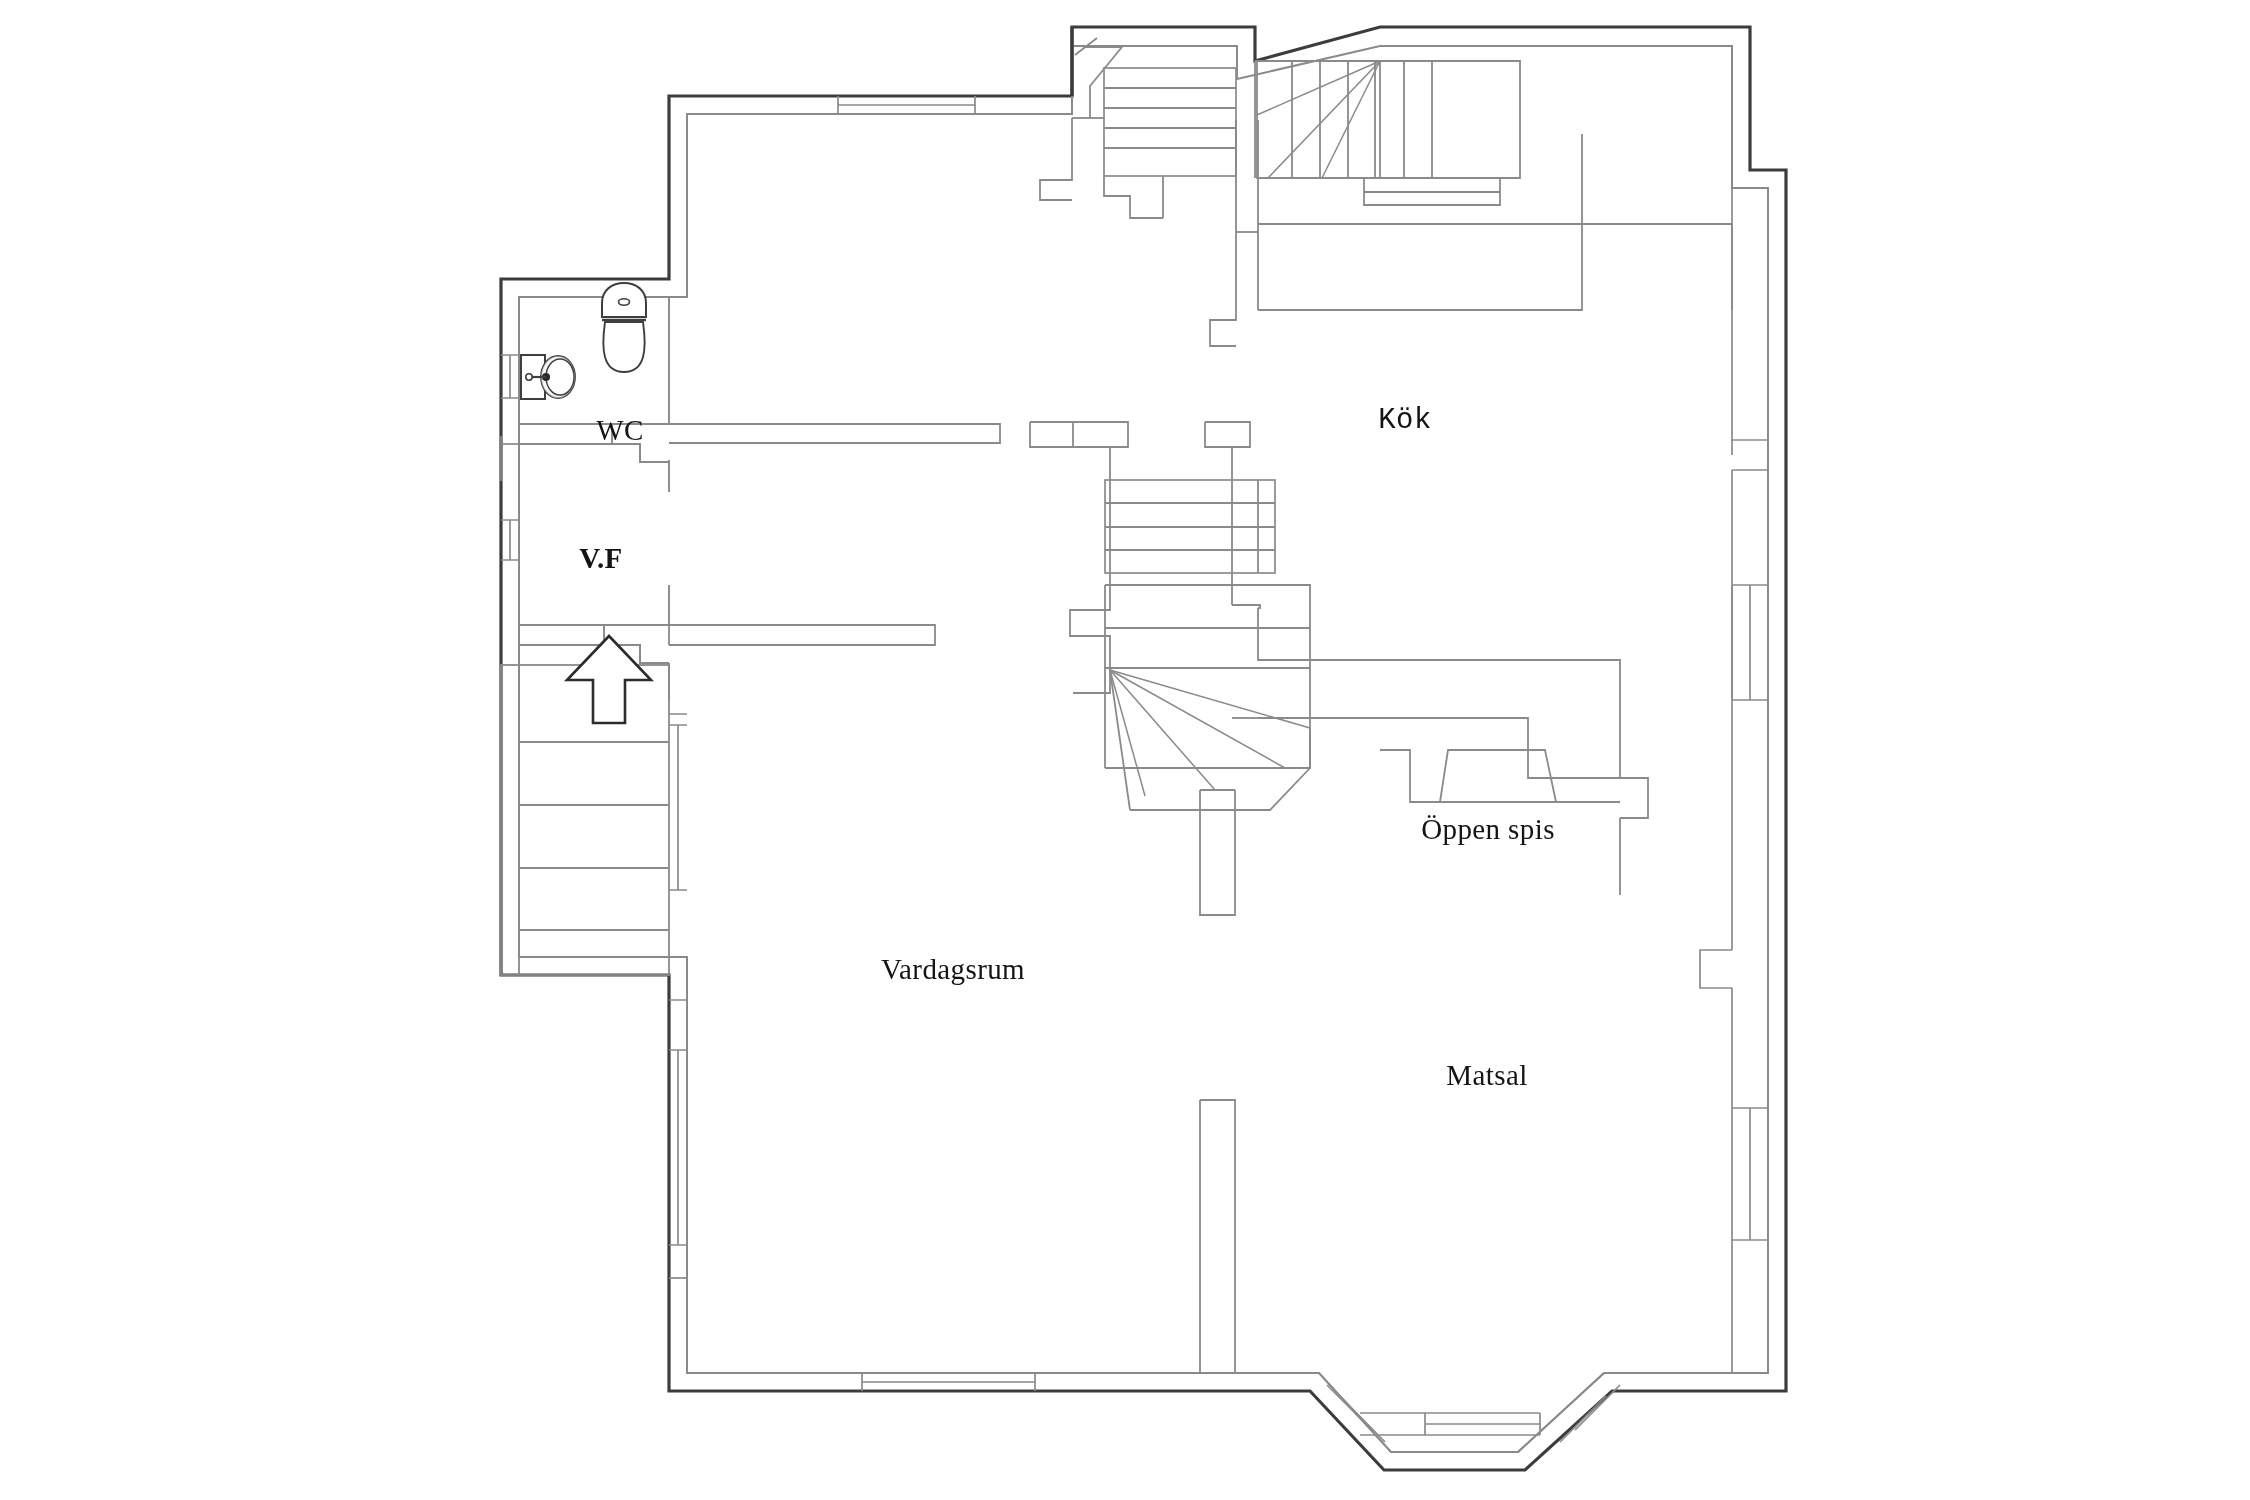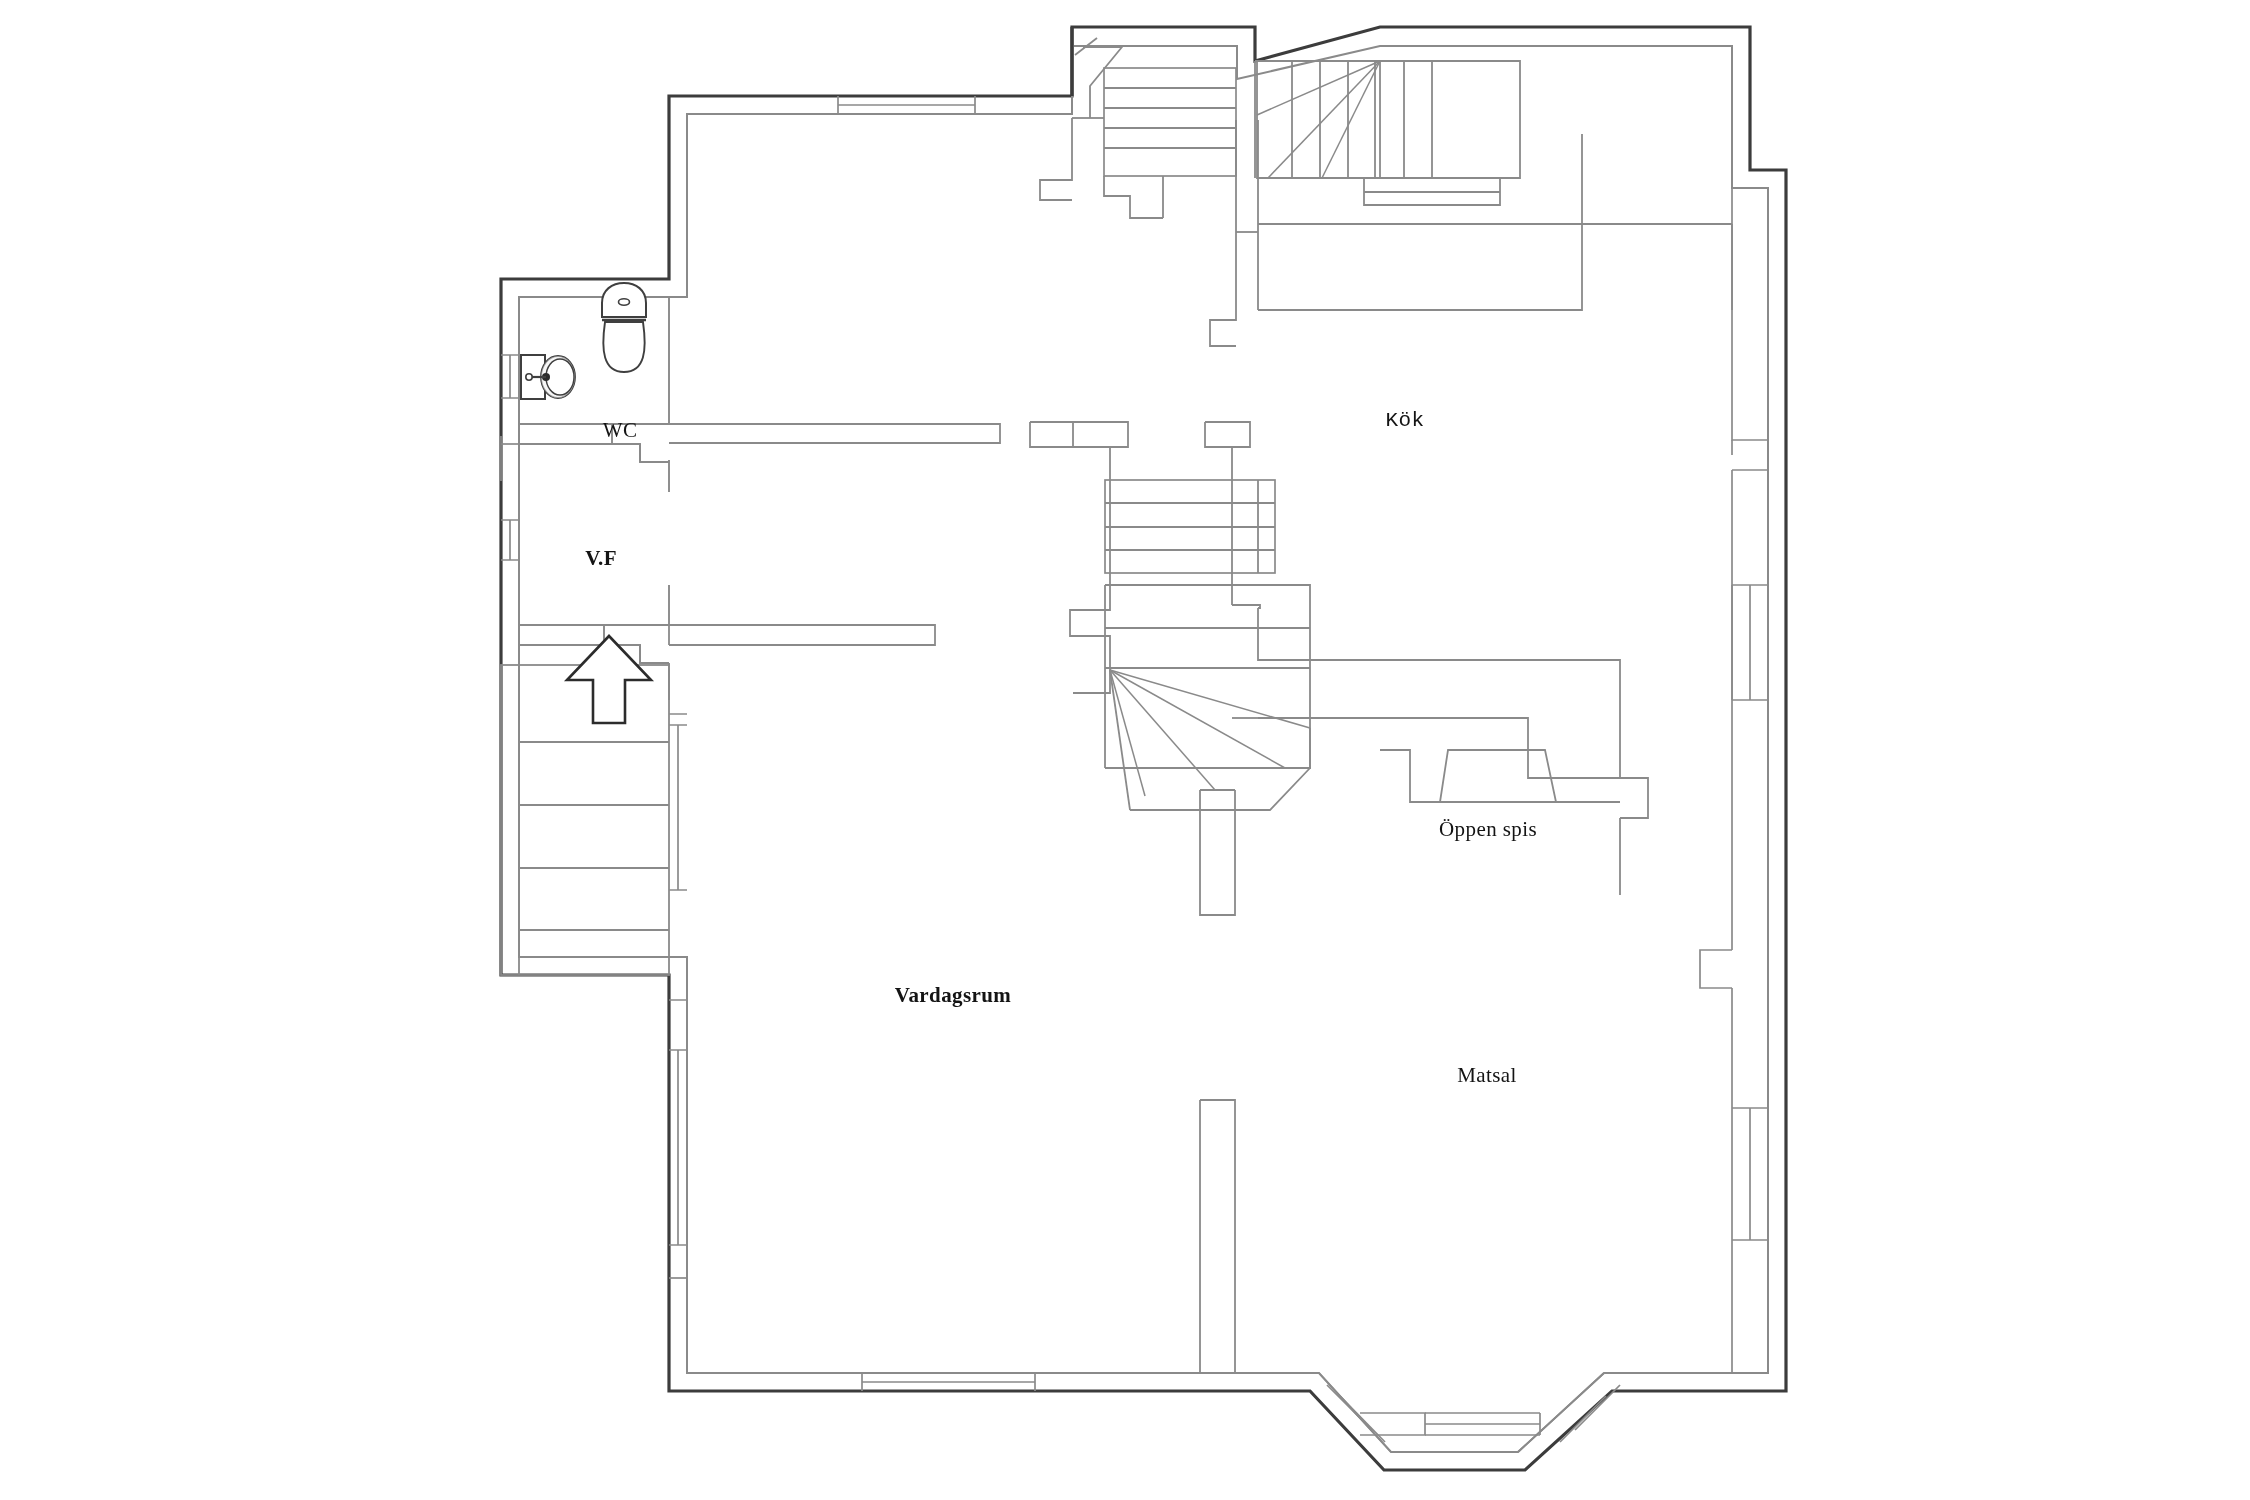--- a/index.html
+++ b/index.html
@@ -19,21 +19,21 @@
     position: absolute;
     left: 0;
     top: 0;
     width: 2250px;
     height: 1500px;
   }
   .room-label {
     position: absolute;
     color: #141414;
     font-family: "Liberation Serif", "DejaVu Serif", serif;
-    font-size: 21px;
+    font-size: 29px;
     letter-spacing: 0.4px;
     white-space: nowrap;
     transform: translate(-50%, -50%);
     user-select: none;
   }
 </style>
 </head>
 <body>
 
 <div id="plan-root">
@@ -297,19 +297,19 @@
 
     </g>
   </svg>
 
   <div class="room-label" style="left:620px; top:430px;">WC</div>
 
   <div class="room-label" style="left:601px; top:558px;font-weight:bold;">V.F</div>
 
   <div class="room-label" style="left:1405px; top:420px;font-family:Liberation Mono, monospace;">Kök</div>
 
-  <div class="room-label" style="left:953px; top:995px;font-weight:bold;">Vardagsrum</div>
+  <div class="room-label" style="left:953px; top:969px;">Vardagsrum</div>
 
   <div class="room-label" style="left:1487px; top:1075px;">Matsal</div>
 
   <div class="room-label" style="left:1488px; top:829px;text-align:right;">Öppen spis</div>
 
 </div>
 
 </body></html>

